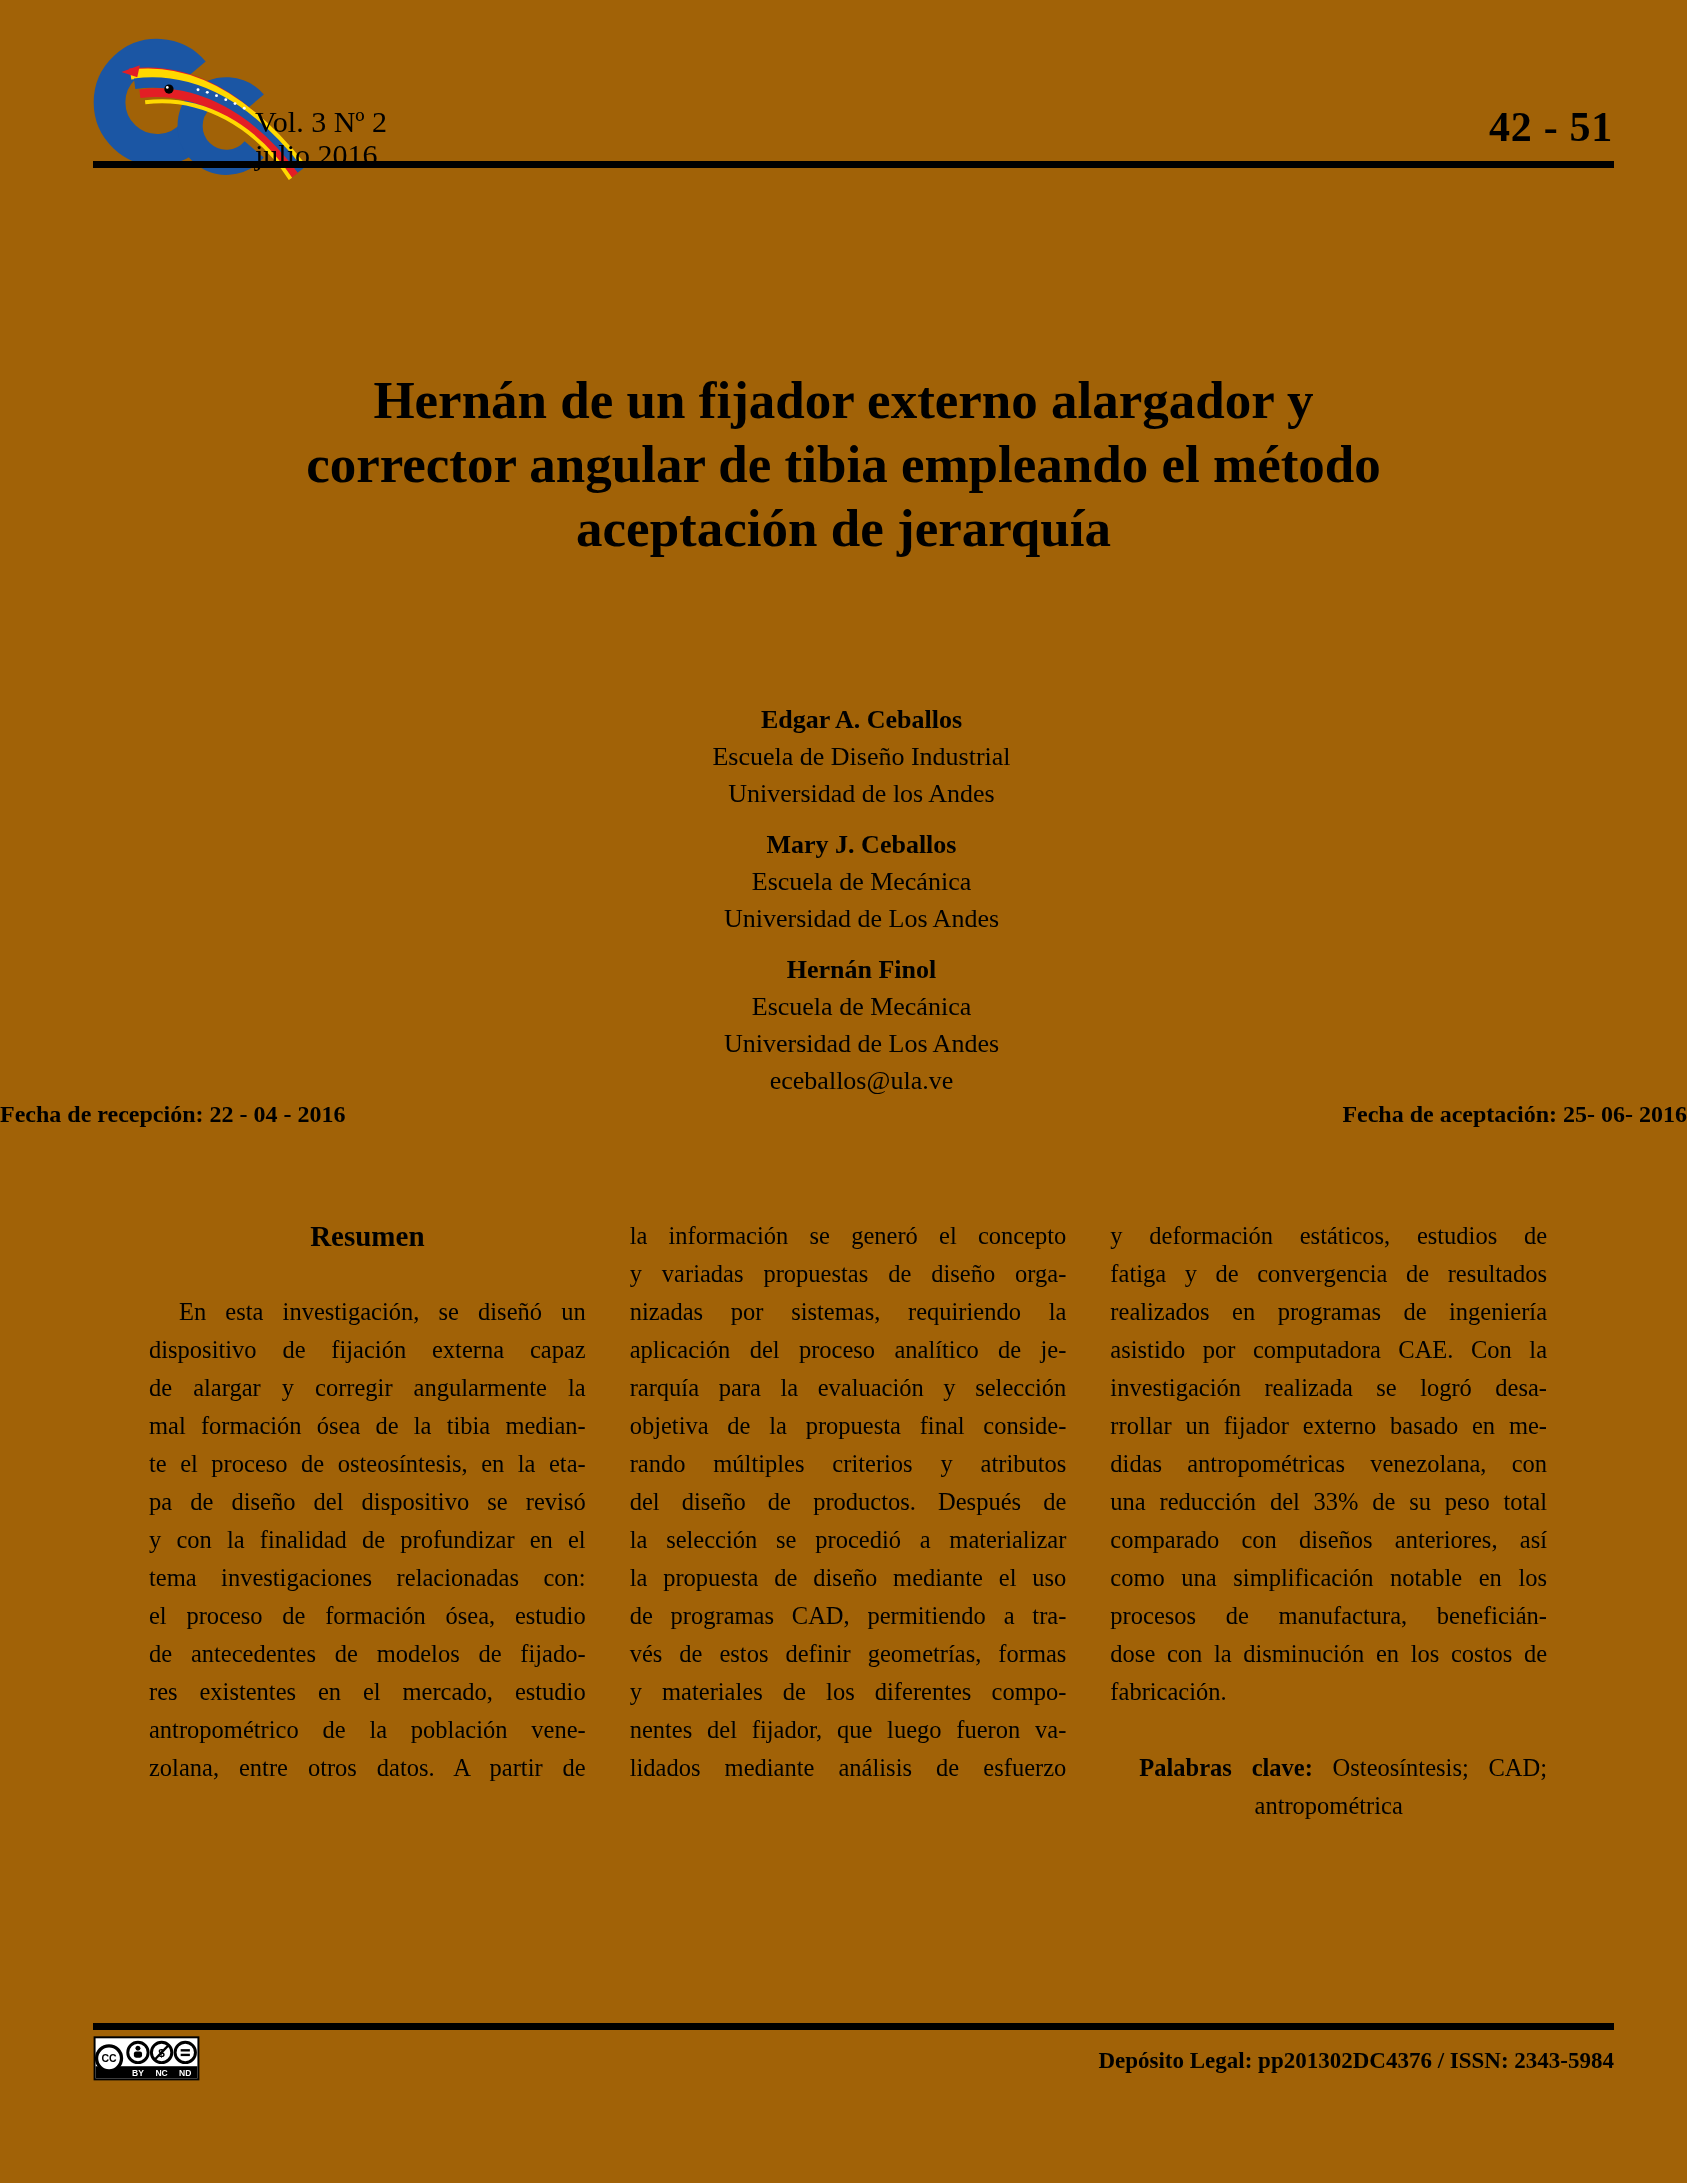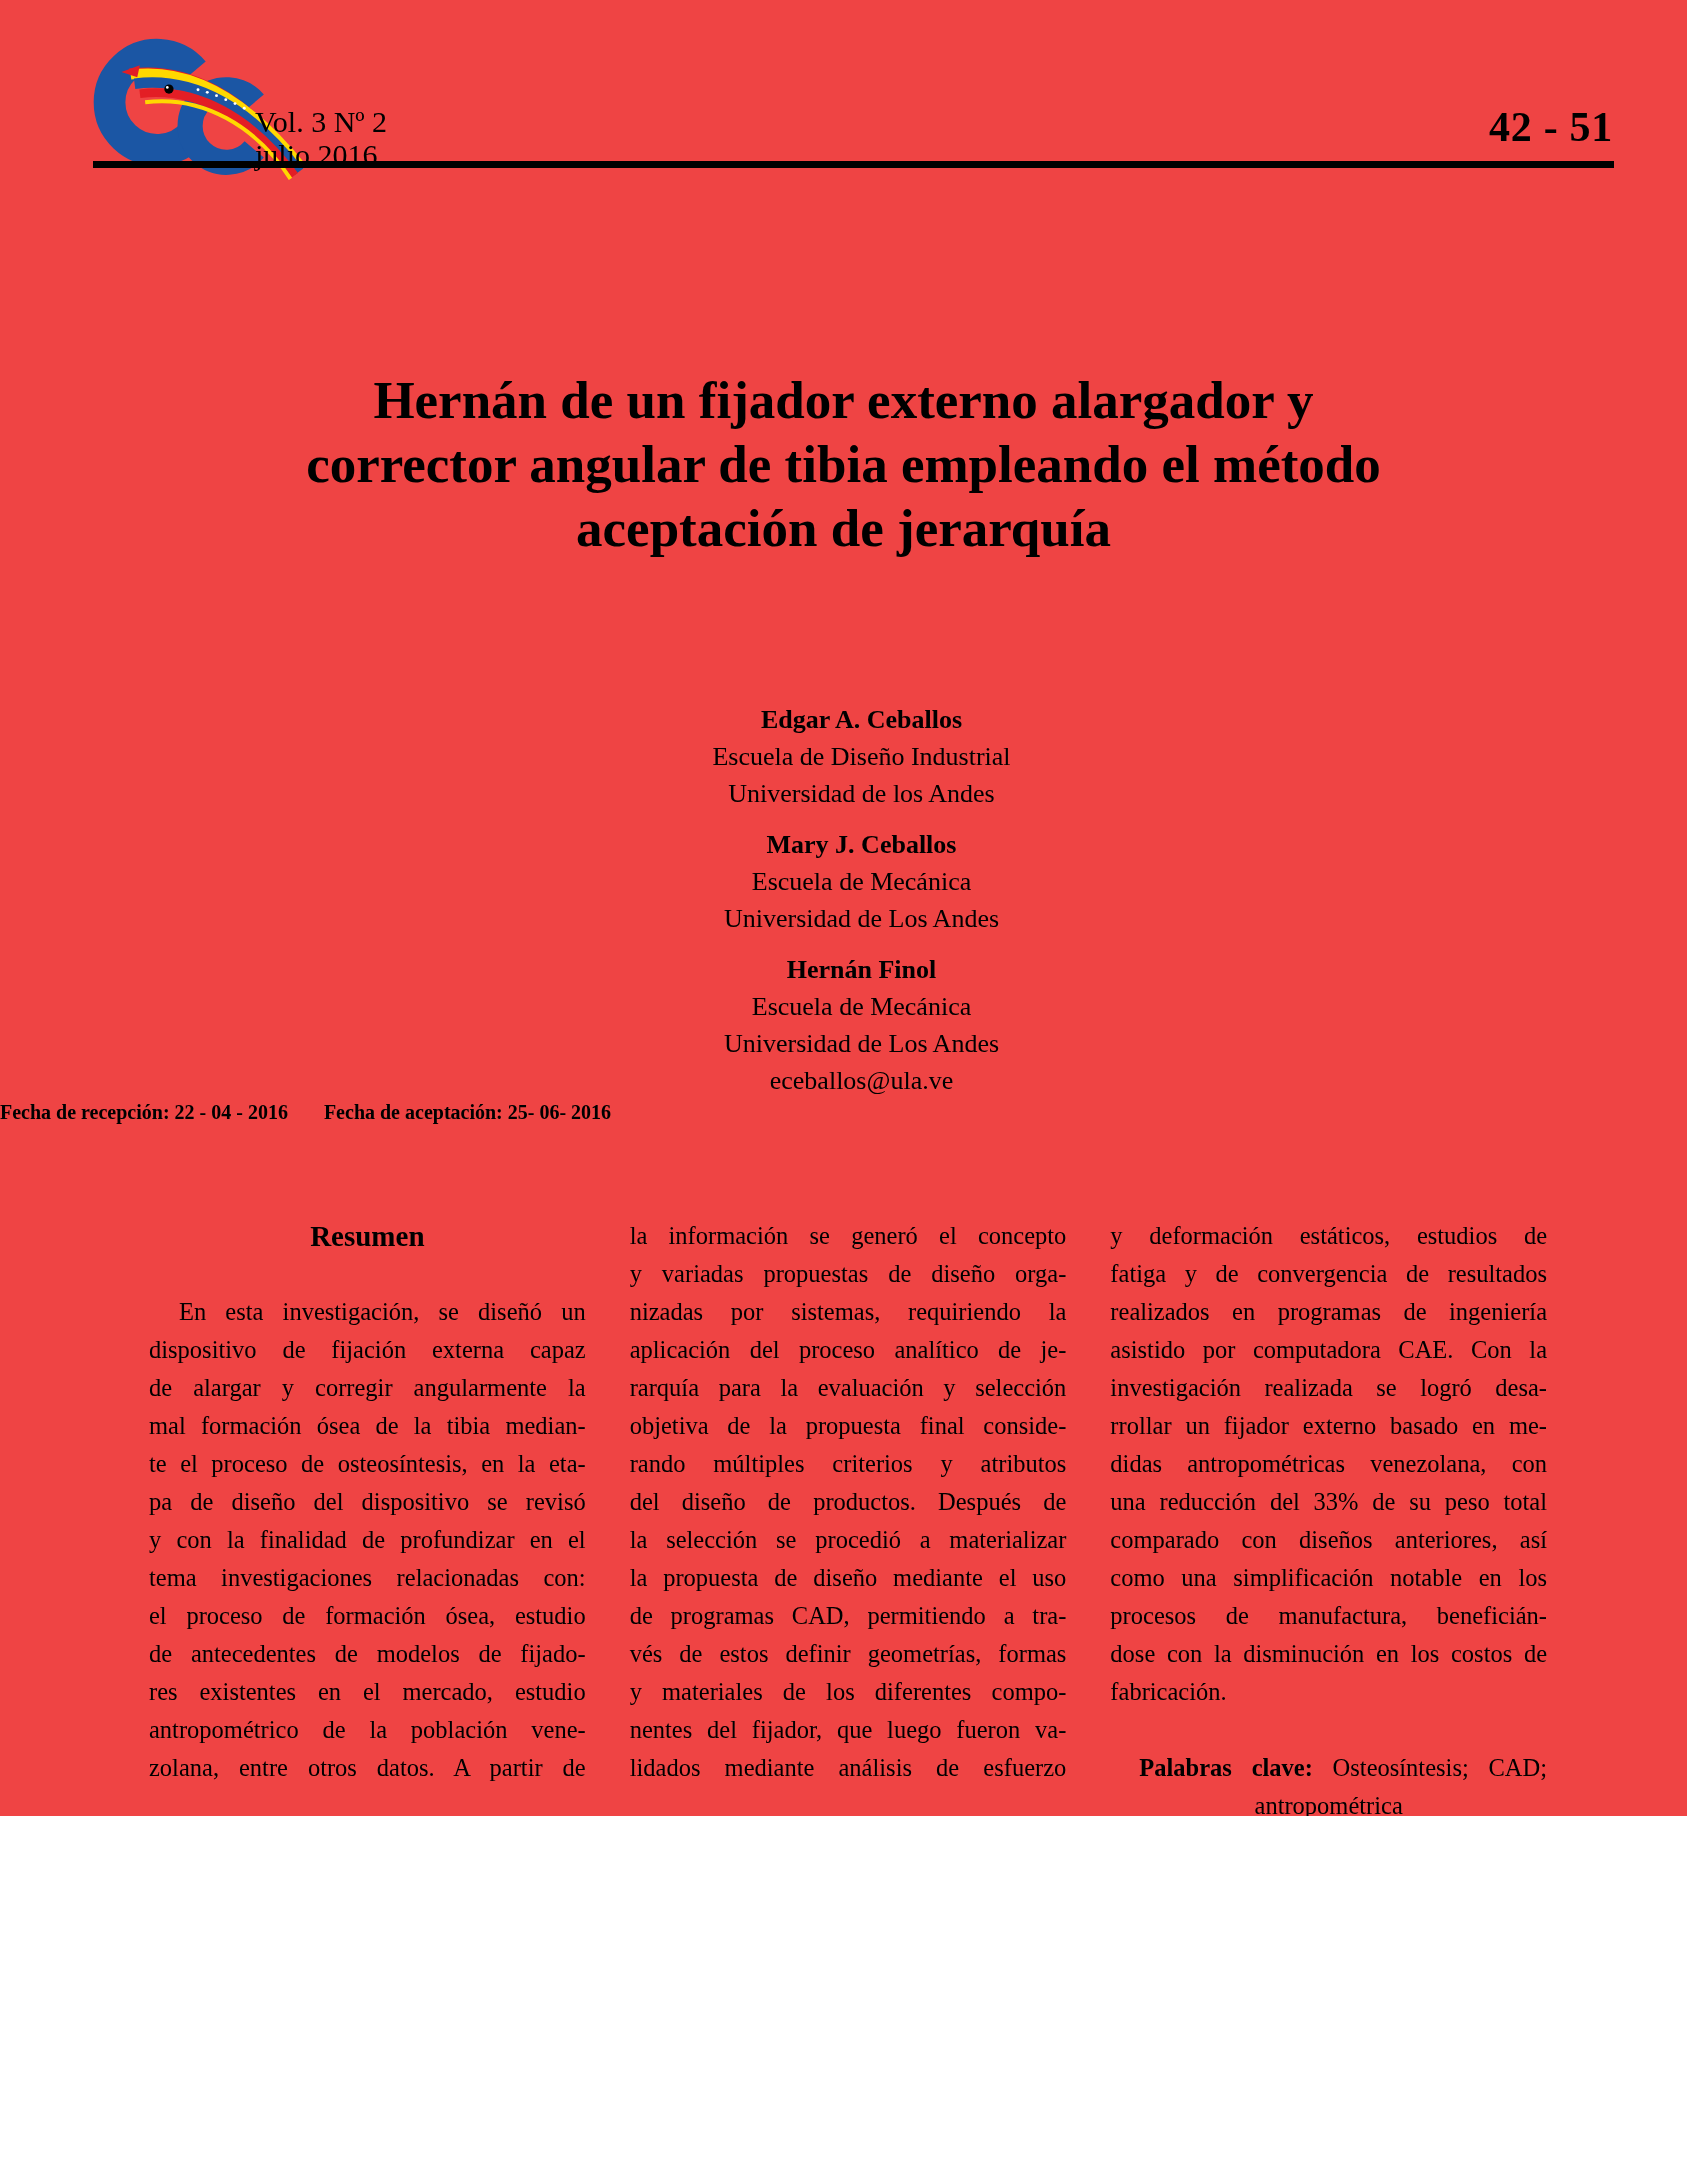--- a/index.html
+++ b/index.html
@@ -1,33 +1,33 @@
 <!DOCTYPE html>
 <html style="font-size:10.6px"><head>
 <meta charset="utf-8">
 <style>
   html,body{margin:0;padding:0;background:#fff;}
-  .page{position:relative;width:1687px;height:1816px;background:#ef4444;
+  .page{position:relative;width:1687px;height:2183px;background:#a16207;
         font-family:"Liberation Serif",serif;color:#000;overflow:hidden;}
   .abs{position:absolute;}
 
   
   .logo-svg{left:91px;top:28px;width:218px;height:171px;}
   .vol{left:255px;top:105px;font-size:30px;line-height:33px;z-index:3;}
   .range{right:74px;top:103px;font-size:42px;font-weight:700;letter-spacing:0.7px;}
   .rule-top{left:93px;right:73px;top:161px;height:6.6px;background:#000;z-index:2;}
 
   
   .title{left:0;right:0;top:368px;text-align:center;}
   .title-line{font-size:53px;line-height:64px;font-weight:700;}
   .authors{left:0;right:0;top:701px;text-align:center;font-size:26px;line-height:37px;margin-left:36px;}
   .author-group{margin-bottom:14px;}
   .author-name{font-weight:700;}
-  .dates{left:0;right:0;top:1101px;display:flex;justify-content:flex-start;gap:36px;
-         font-size:20px;font-weight:700;}
+  .dates{left:0;right:0;top:1101px;display:flex;justify-content:space-between;gap:36px;
+         font-size:24px;font-weight:700;}
 
   
   .abstract{left:149px;right:140px;top:1217px;display:flex;gap:44px;}
   .abs-col{flex:1 1 0;min-width:0;font-size:24.5px;line-height:38px;}
   .resumen{font-weight:700;font-size:29px;text-align:center;height:38px;line-height:38px;}
   .spacer{height:38px;}
   .jlines div{text-align:justify;text-align-last:justify;}
   .first-indent div:first-child{text-indent:30px;}
   .col3-main div:last-child{text-align-last:left;}
   .kw1{text-align:justify;text-align-last:justify;text-indent:29px;}

